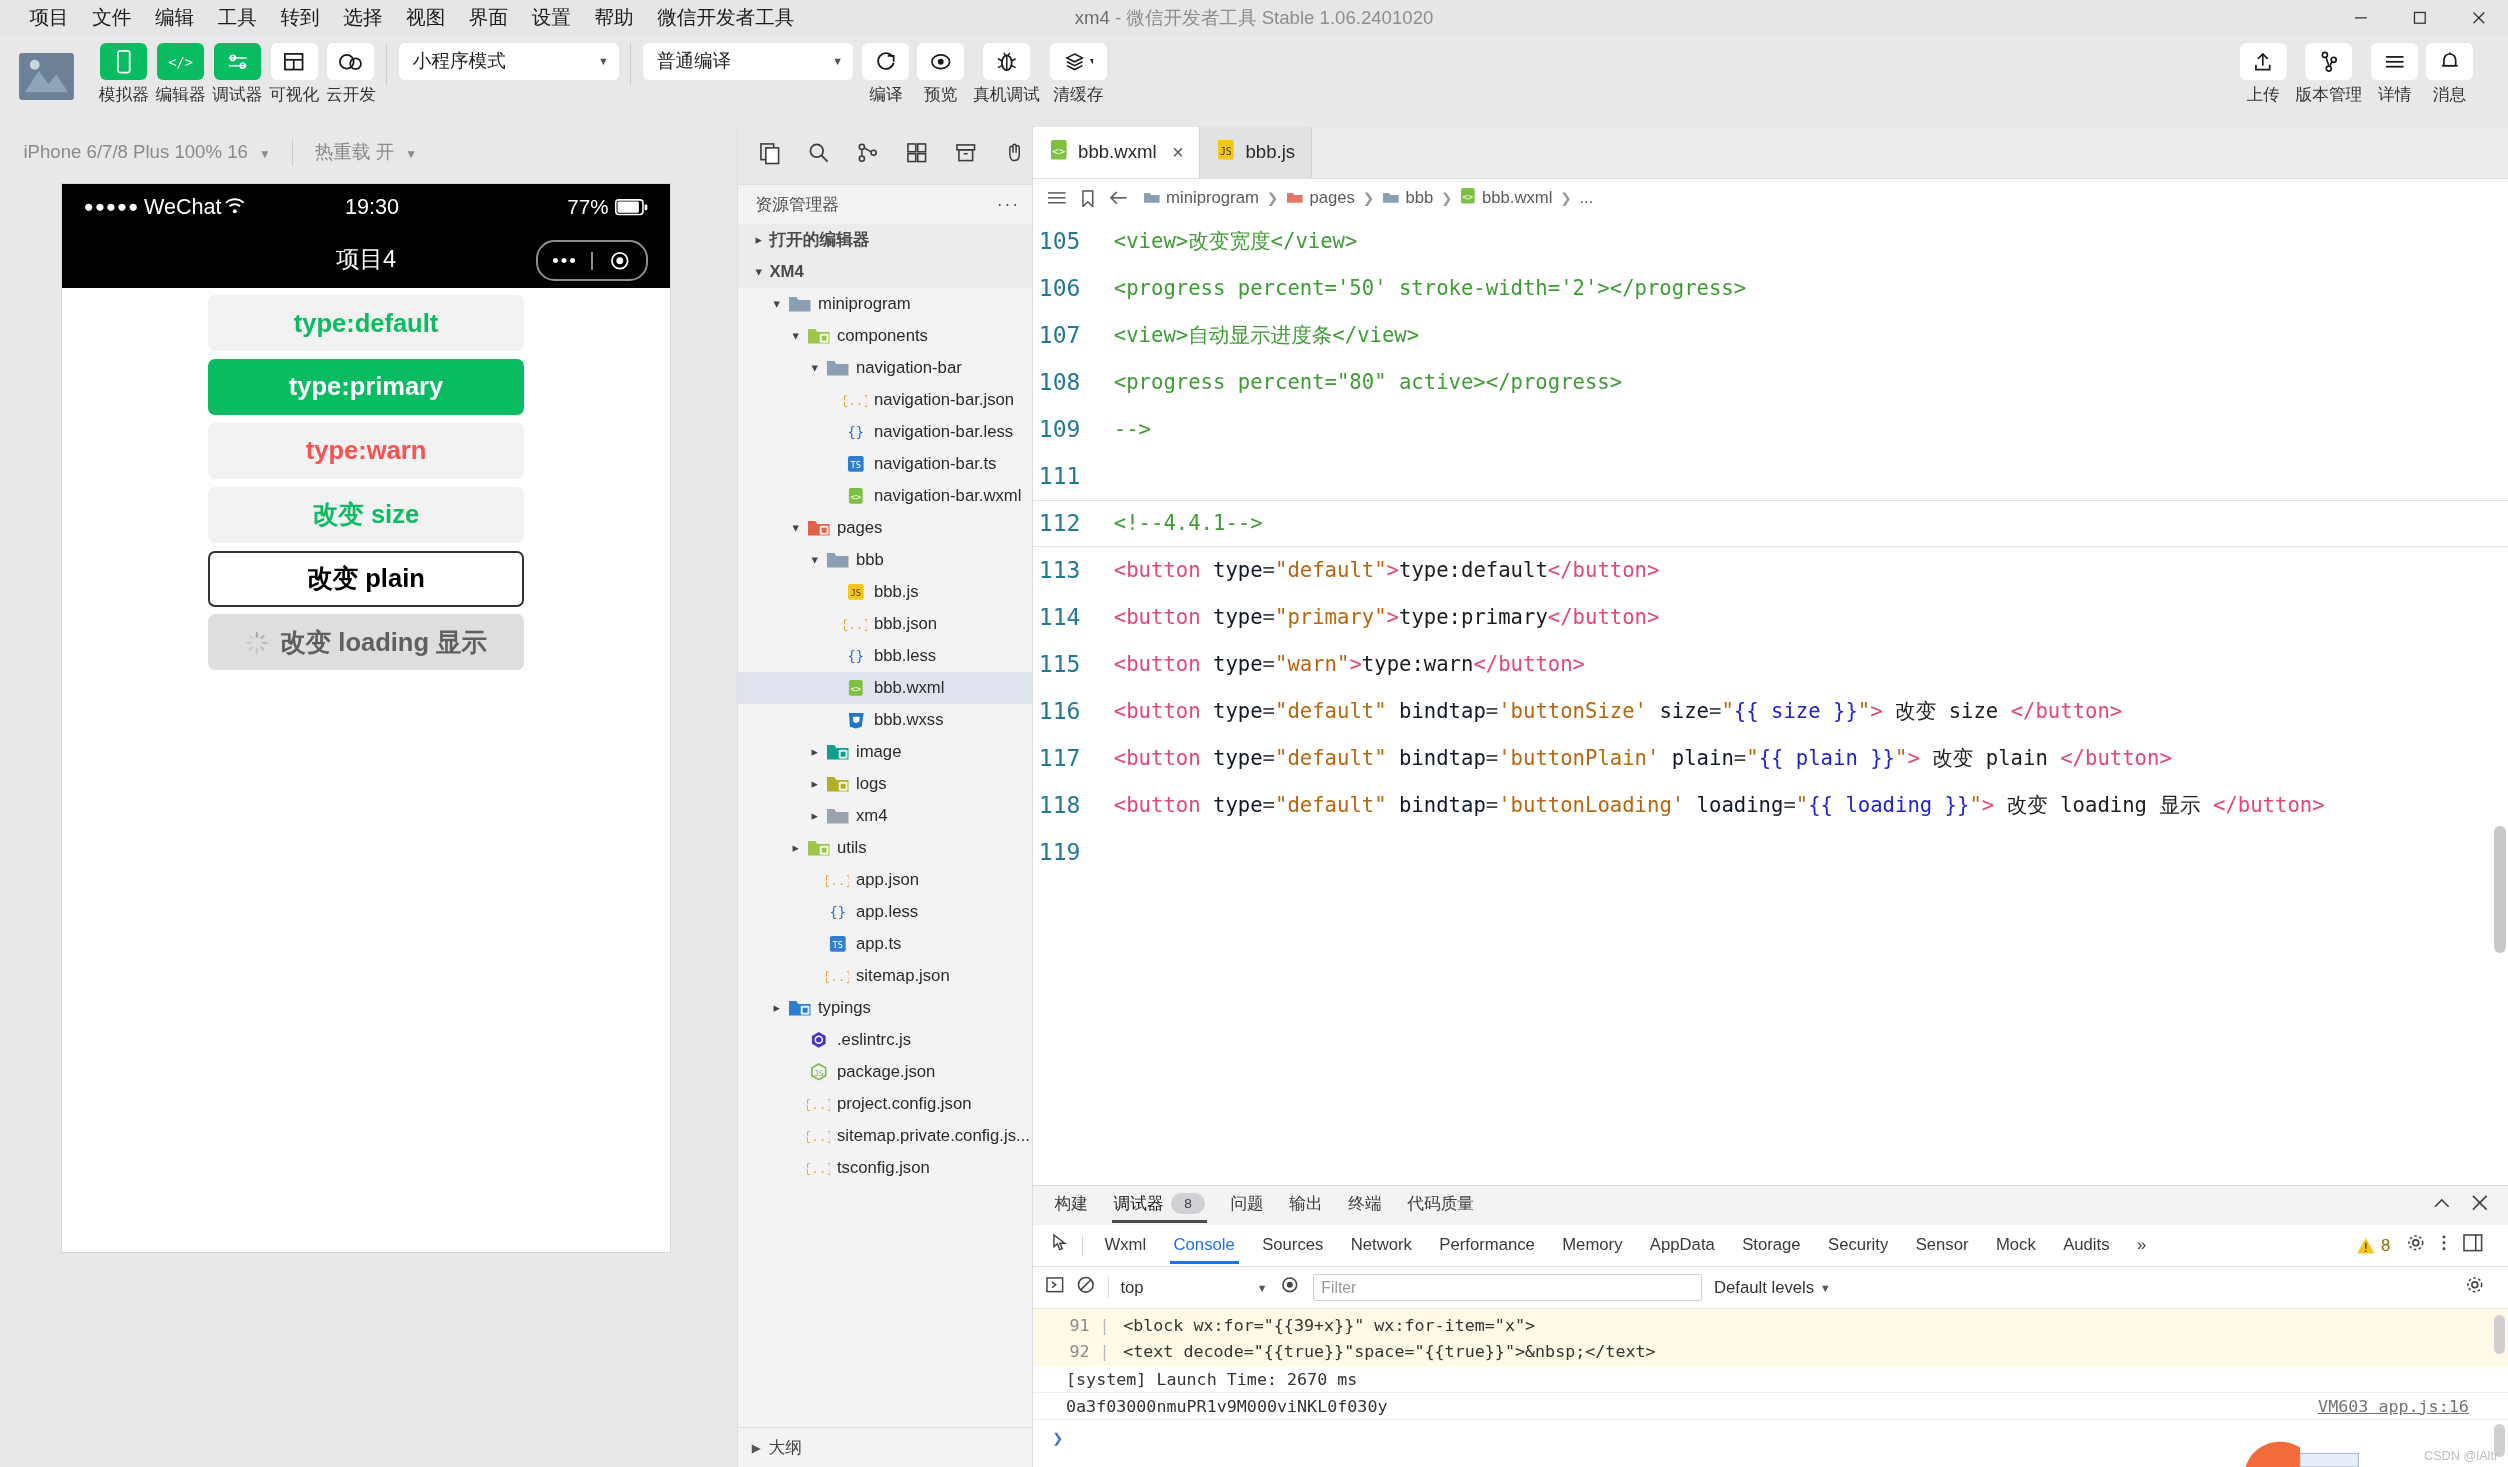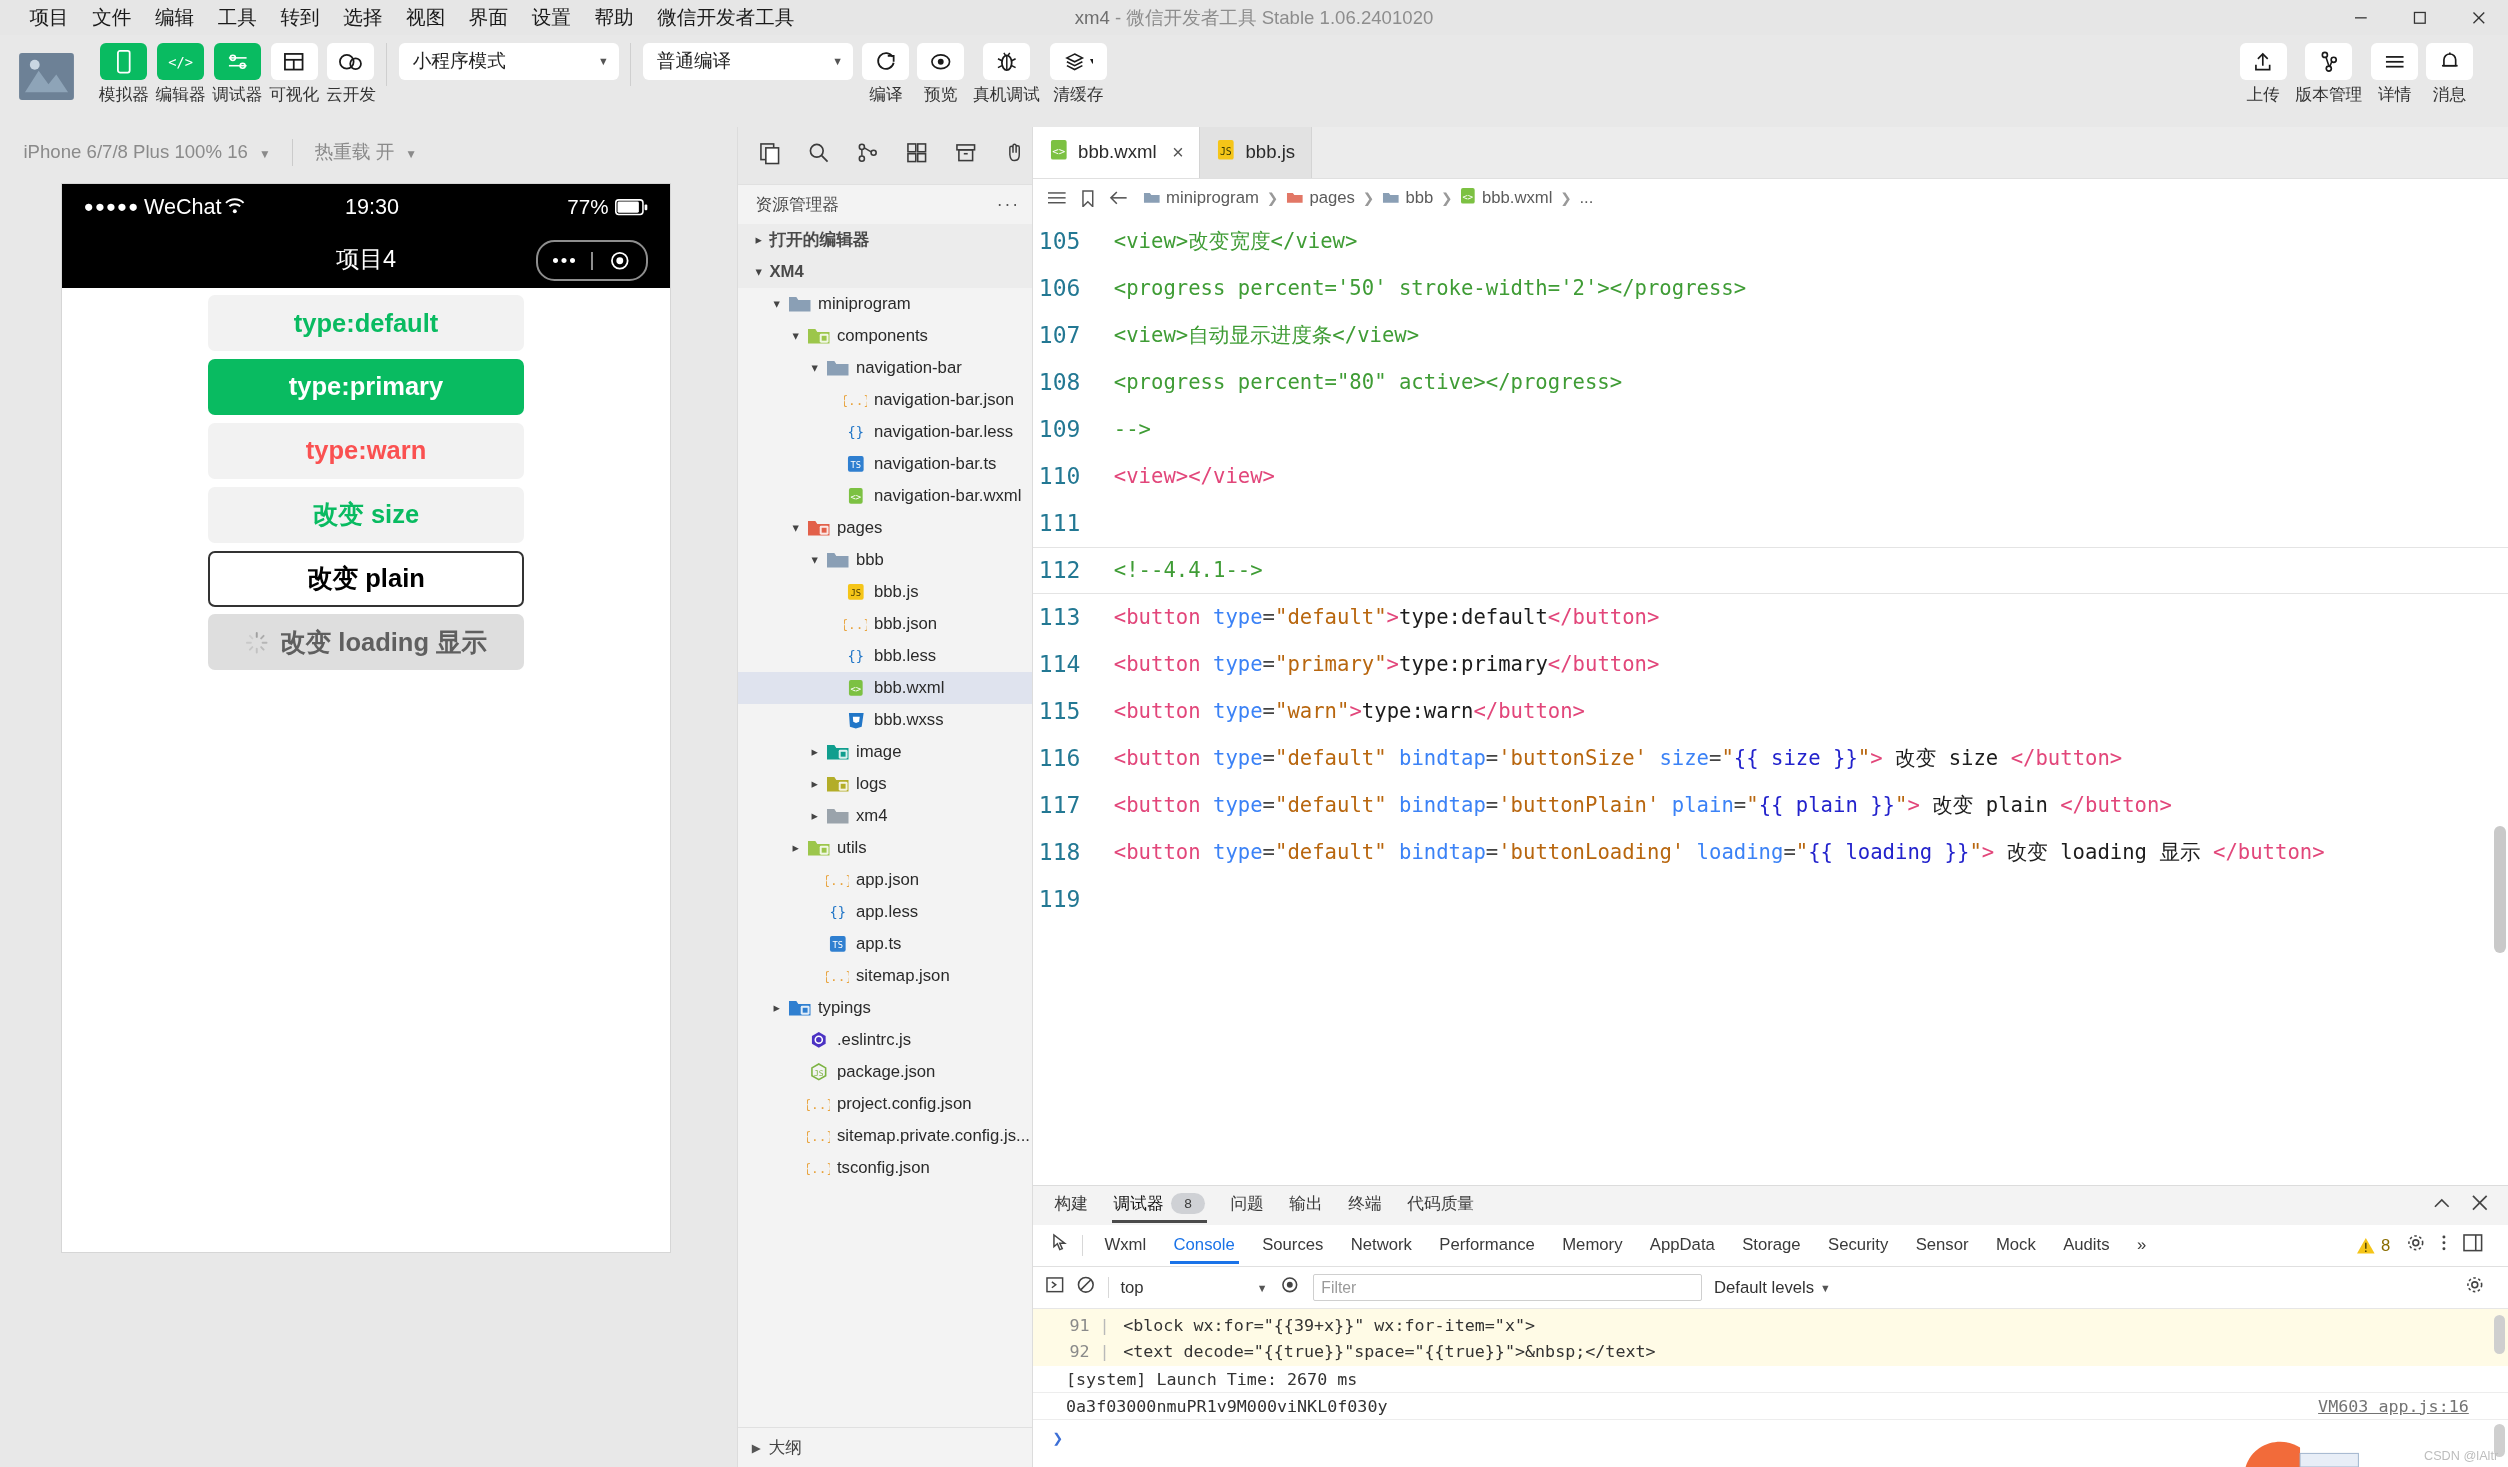--- a/index.html
+++ b/index.html
@@ -95,21 +95,21 @@
   .bc-ico{margin-right:5.9px;display:flex;align-items:center;}
   .bc-sep{color:#999;font-size:13.7px;}
   .bc-item{display:flex;align-items:center;gap:5.9px;cursor:default;}
   .code{flex:1;position:relative;overflow:hidden;background:#fff;font-family:"DejaVu Sans Mono","Liberation Mono",monospace;}
   .cline{display:flex;height:47px;align-items:center;font-size:20.6px;white-space:pre;}
   .gutter{width:69px;flex:0 0 69px;text-align:right;padding-right:21.6px;color:#237893;font-size:23px;
           font-family:"DejaVu Sans Mono",monospace;box-sizing:border-box;}
   .ctext{padding-left:11.8px;}
   .cline.hl{background:#fff;box-shadow:inset 0 -1px 0 #e4e4e4, inset 0 1px 0 #e4e4e4;}
   .k-tag{color:#e2467a;}
-  .k-attr{color:#3b82f6;}
+  .k-attr{color:#0f172a;}
   .k-str{color:#b8660e;}
   .k-txt{color:#1c1c1c;}
   .k-com{color:#3f9c35;}
   .k-mus{color:#2222cc;}
   .k-gray{color:#444;}
   .vscroll{position:absolute;right:2px;width:11.8px;background:#c9c9c9;border-radius:5.9px;}
 
   
   .panel{height:281px;background:#fff;border-top:1px solid #dcdcdc;display:flex;flex-direction:column;flex:0 0 281px;}
   .panel-tabs{height:39px;display:flex;align-items:center;padding:0 19.6px;gap:21.6px;font-size:16.7px;color:#3b3b3b;background:#f3f3f3;}
@@ -850,21 +850,20 @@
         <span class="bc-sep">❯</span>
         <span class="bc-item">...</span>
       </div>
 
       <div class="code" id="code-root">
         <div class="cline"><span class="gutter">105</span><span class="ctext"><span class="k-com">&lt;view&gt;</span><span class="k-com">改变宽度</span><span class="k-com">&lt;/view&gt;</span></span></div>
           <div class="cline"><span class="gutter">106</span><span class="ctext"><span class="k-com">&lt;progress percent='50' stroke-width='2'&gt;&lt;/progress&gt;</span></span></div>
           <div class="cline"><span class="gutter">107</span><span class="ctext"><span class="k-com">&lt;view&gt;自动显示进度条&lt;/view&gt;</span></span></div>
           <div class="cline"><span class="gutter">108</span><span class="ctext"><span class="k-com">&lt;progress percent="80" active&gt;&lt;/progress&gt;</span></span></div>
           <div class="cline"><span class="gutter">109</span><span class="ctext"><span class="k-com">--&gt;</span></span></div>
-          <div class="cline"><span class="gutter">110</span><span class="ctext"><span class="k-tag">&lt;view&gt;</span><span class="k-tag">&lt;/view&gt;</span></span></div>
           <div class="cline"><span class="gutter">111</span><span class="ctext"></span></div>
           <div class="cline hl"><span class="gutter">112</span><span class="ctext"><span class="k-com">&lt;!--4.4.1--&gt;</span></span></div>
           <div class="cline"><span class="gutter">113</span><span class="ctext"><span class="k-tag">&lt;button </span><span class="k-attr">type</span><span class="k-gray">=</span><span class="k-str">"default"</span><span class="k-tag">&gt;</span><span class="k-txt">type:default</span><span class="k-tag">&lt;/button&gt;</span></span></div>
           <div class="cline"><span class="gutter">114</span><span class="ctext"><span class="k-tag">&lt;button </span><span class="k-attr">type</span><span class="k-gray">=</span><span class="k-str">"primary"</span><span class="k-tag">&gt;</span><span class="k-txt">type:primary</span><span class="k-tag">&lt;/button&gt;</span></span></div>
           <div class="cline"><span class="gutter">115</span><span class="ctext"><span class="k-tag">&lt;button </span><span class="k-attr">type</span><span class="k-gray">=</span><span class="k-str">"warn"</span><span class="k-tag">&gt;</span><span class="k-txt">type:warn</span><span class="k-tag">&lt;/button&gt;</span></span></div>
           <div class="cline"><span class="gutter">116</span><span class="ctext"><span class="k-tag">&lt;button </span><span class="k-attr">type</span><span class="k-gray">=</span><span class="k-str">"default"</span><span class="k-attr"> bindtap</span><span class="k-gray">=</span><span class="k-str">'buttonSize'</span><span class="k-attr"> size</span><span class="k-gray">=</span><span class="k-str">"</span><span class="k-mus">{{ size }}</span><span class="k-str">"</span><span class="k-tag">&gt; </span><span class="k-txt">改变 size </span><span class="k-tag">&lt;/button&gt;</span></span></div>
           <div class="cline"><span class="gutter">117</span><span class="ctext"><span class="k-tag">&lt;button </span><span class="k-attr">type</span><span class="k-gray">=</span><span class="k-str">"default"</span><span class="k-attr"> bindtap</span><span class="k-gray">=</span><span class="k-str">'buttonPlain'</span><span class="k-attr"> plain</span><span class="k-gray">=</span><span class="k-str">"</span><span class="k-mus">{{ plain }}</span><span class="k-str">"</span><span class="k-tag">&gt; </span><span class="k-txt">改变 plain </span><span class="k-tag">&lt;/button&gt;</span></span></div>
           <div class="cline"><span class="gutter">118</span><span class="ctext"><span class="k-tag">&lt;button </span><span class="k-attr">type</span><span class="k-gray">=</span><span class="k-str">"default"</span><span class="k-attr"> bindtap</span><span class="k-gray">=</span><span class="k-str">'buttonLoading'</span><span class="k-attr"> loading</span><span class="k-gray">=</span><span class="k-str">"</span><span class="k-mus">{{ loading }}</span><span class="k-str">"</span><span class="k-tag">&gt; </span><span class="k-txt">改变 loading 显示 </span><span class="k-tag">&lt;/button&gt;</span></span></div>
           <div class="cline"><span class="gutter">119</span><span class="ctext"></span></div>
           <div class="vscroll" style="top:608px;height:127px;"></div>

